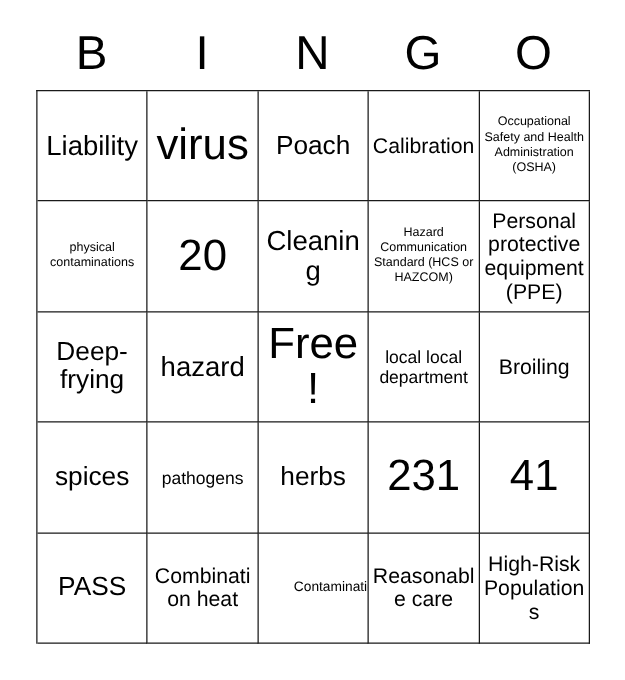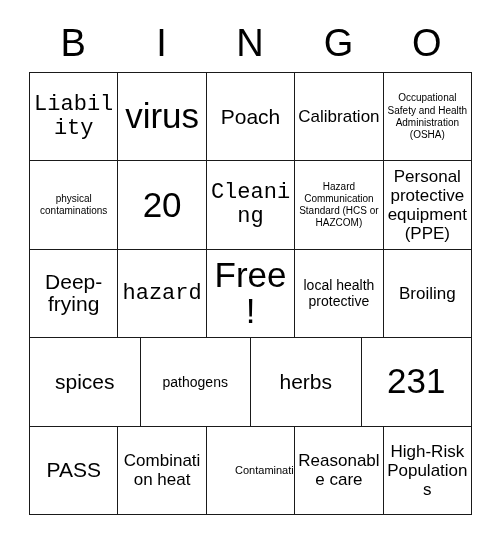--- a/index.html
+++ b/index.html
@@ -63,21 +63,21 @@
     display: block;
     width: 100%;
     line-height: 1.12;
     word-wrap: break-word;
     overflow-wrap: break-word;
     hyphens: none;
   }
   
   .sz-xxl .cell-text { font-size: 35px; line-height: 1.05; }
   .sz-xl  .cell-text { font-size: 21px; line-height: 1.06; }
-  .sz-lg  .cell-text { font-size: 22px; line-height: 1.08; font-family: Liberation Mono, monospace; }
+  .sz-lg  .cell-text { font-size: 22px; line-height: 1.08; }
   .sz-md  .cell-text { font-size: 17px; line-height: 1.12; }
   .sz-sm  .cell-text { font-size: 14px; line-height: 1.18; }
   .sz-xs  .cell-text { font-size: 11px; line-height: 1.22; margin-left: 40px; }
   .sz-xxs .cell-text { font-size: 10px; line-height: 1.22; }
 </style>
 </head>
 <body>
 
 <div id="card">
 
@@ -131,39 +131,42 @@
       <div class="cell sz-xl">
           <span class="cell-text">Deep-frying</span>
         </div>
       <div class="cell sz-lg">
           <span class="cell-text">hazard</span>
         </div>
       <div class="cell sz-xxl">
           <span class="cell-text">Free!</span>
         </div>
       <div class="cell sz-sm">
-          <span class="cell-text">local health protective</span>
+          <span class="cell-text">local local department</span>
         </div>
       <div class="cell sz-md">
           <span class="cell-text">Broiling</span>
         </div>
     </div>
 
     <div class="grid-row">
       <div class="cell sz-xl">
           <span class="cell-text">spices</span>
         </div>
       <div class="cell sz-sm">
           <span class="cell-text">pathogens</span>
         </div>
       <div class="cell sz-xl">
           <span class="cell-text">herbs</span>
         </div>
       <div class="cell sz-xxl">
           <span class="cell-text">231</span>
+        </div>
+      <div class="cell sz-xxl">
+          <span class="cell-text">41</span>
         </div>
     </div>
 
     <div class="grid-row">
       <div class="cell sz-xl">
           <span class="cell-text">PASS</span>
         </div>
       <div class="cell sz-md">
           <span class="cell-text">Combination heat</span>
         </div>

